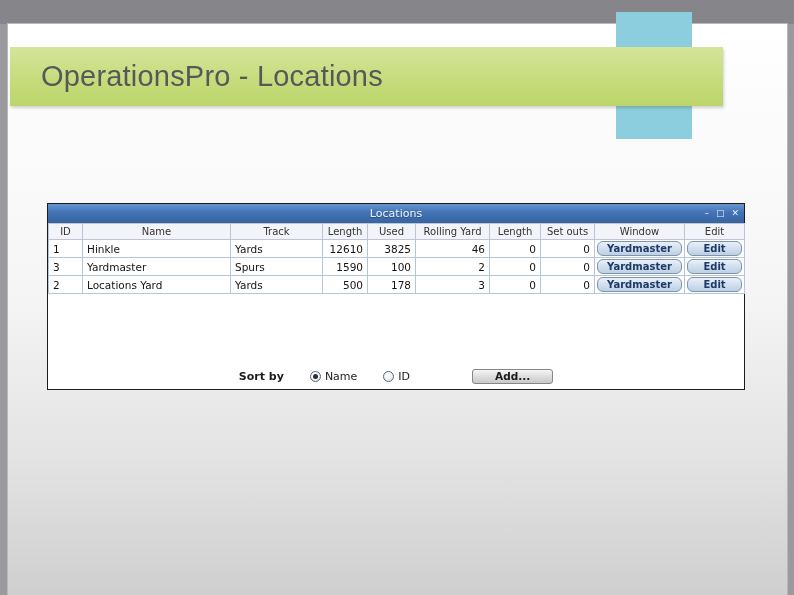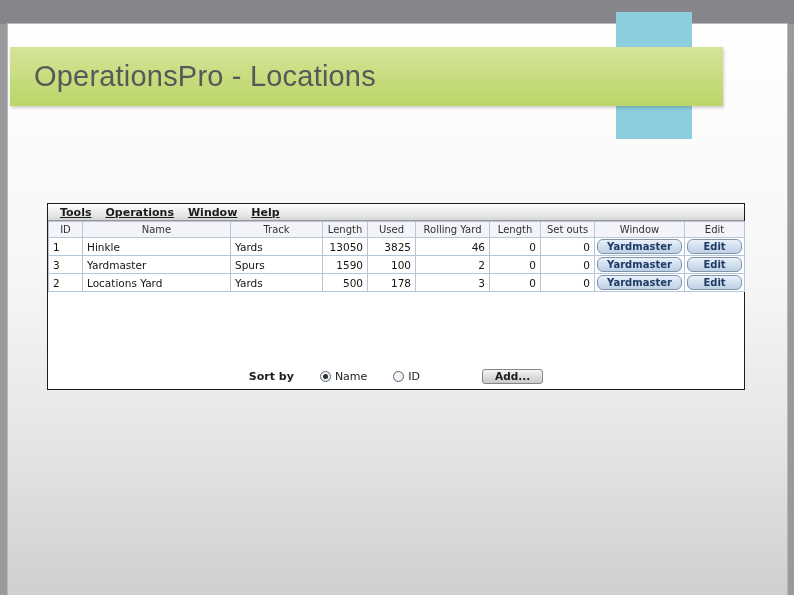--- a/index.html
+++ b/index.html
@@ -20,21 +20,21 @@
     background:#8ccedd; z-index:1;
   }
 
   .green-bar {
     position:absolute; left:10px; top:47px; width:713px; height:59px;
     background:linear-gradient(180deg,#d5e49a 0%,#c6dc7c 55%,#bcd56a 100%);
     z-index:2; display:flex; align-items:center;
     box-shadow:1px 2px 3px rgba(0,0,0,0.18);
   }
   .slide-title {
-    padding-left:24px; font-size:29px; color:#58585a; letter-spacing:0.2px;text-align:center;
+    padding-left:31px; font-size:29px; color:#58585a; letter-spacing:0.2px;text-align:center;
   }
 
   
   .app-window {
     position:absolute; left:47px; top:203px; width:698px; height:187px;
     background:#ffffff; border:1px solid #1c1c1c; z-index:3;
     font-family:"DejaVu Sans", sans-serif; font-size:11px;
   }
 
   .titlebar {
@@ -96,21 +96,21 @@
     background:radial-gradient(circle at 35% 30%, #ffffff 0%, #dfe6ee 100%);
     position:relative; cursor:pointer;
   }
   .radio.checked::after {
     content:""; position:absolute; left:2px; top:2px; width:5px; height:5px;
     border-radius:50%; background:#2a2f38;
   }
   .radio-label { font-size:11px; color:#1c1c1c; }
 
   .add-btn {
-    margin-left:36px; height:15px; padding:0 12px;
+    margin-left:36px; height:15px; padding:0 22px;
     background:linear-gradient(180deg,#f5f5f5 0%,#e0e0e0 45%,#c9c9c9 100%);
     border:1px solid #868686; border-radius:3px;
     font-family:"DejaVu Sans", sans-serif; font-size:10.5px; font-weight:bold;
     color:#1c1c1c; cursor:pointer;
   }
 </style>
 </head>
 <body>
 
 <div class="stage">
@@ -121,27 +121,29 @@
   </div>
 
   <div class="teal-rect"></div>
 
   <div class="green-bar">
     <div class="slide-title">OperationsPro - Locations</div>
   </div>
 
   <div class="app-window">
 
-
-    <div class="menubar">
-      <span class="menu-item">Tools</span>
-      <span class="menu-item">Operations</span>
-      <span class="menu-item">Window</span>
-      <span class="menu-item">Help</span>
+    <div class="titlebar">
+      <div class="titlebar-title">Locations</div>
+      <div class="titlebar-controls">
+        <span class="tb-btn">–</span>
+        <span class="tb-btn">□</span>
+        <span class="tb-btn">✕</span>
+      </div>
     </div>
+
 
     <table class="loc-table">
       <colgroup>
         <col style="width:34px">
           <col style="width:148px">
           <col style="width:92px">
         <col style="width:45px">
           <col style="width:48px">
           <col style="width:74px">
         <col style="width:51px">
@@ -161,21 +163,21 @@
           <th>Set outs</th>
           <th>Window</th>
           <th>Edit</th>
         </tr>
       </thead>
       <tbody>
         <tr>
           <td>1</td>
           <td>Hinkle</td>
           <td>Yards</td>
-          <td class="num">13050</td>
+          <td class="num">12610</td>
           <td class="num">3825</td>
           <td class="num">46</td>
           <td class="num">0</td>
           <td class="num">0</td>
           <td class="btn-cell">
               <button class="cell-btn">Yardmaster</button>
             </td>
           <td class="btn-cell">
               <button class="cell-btn">Edit</button>
             </td>

